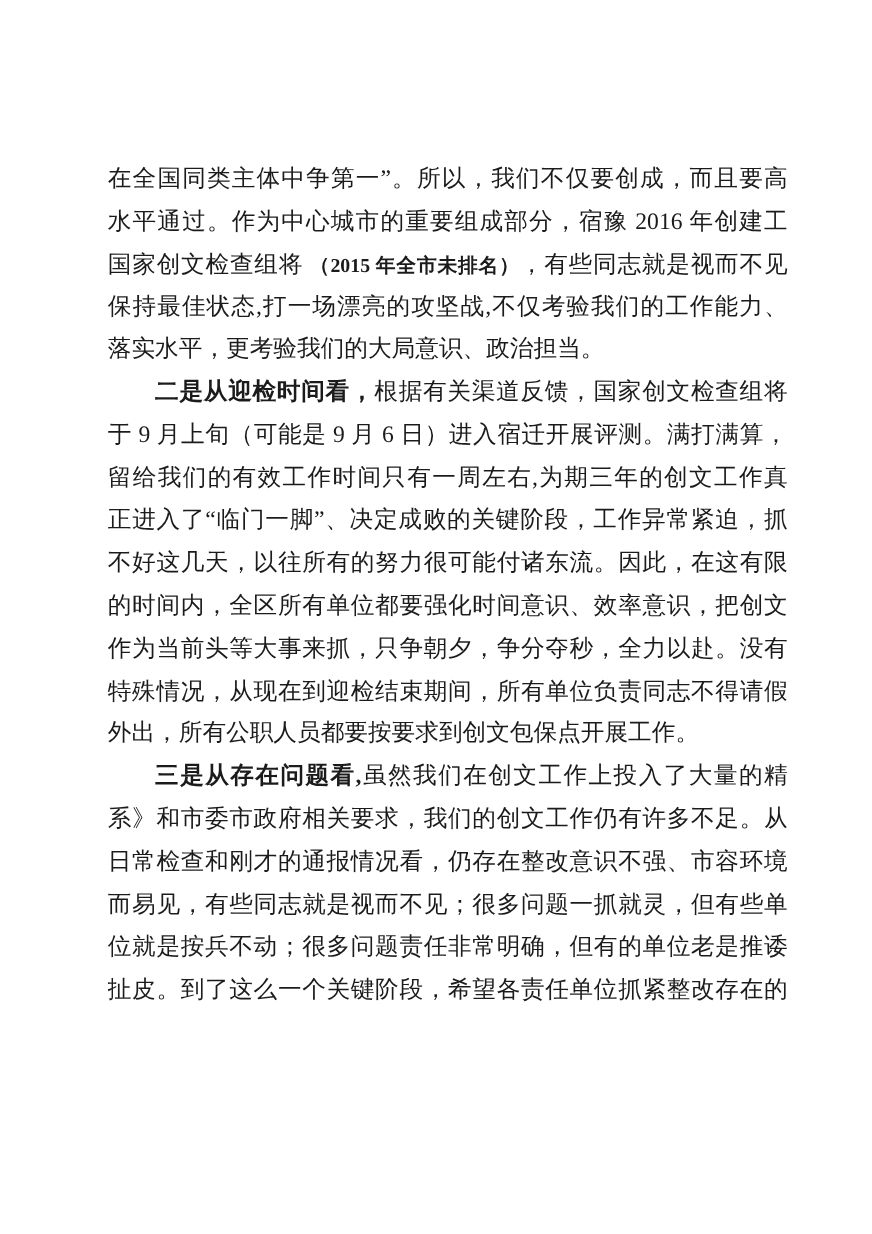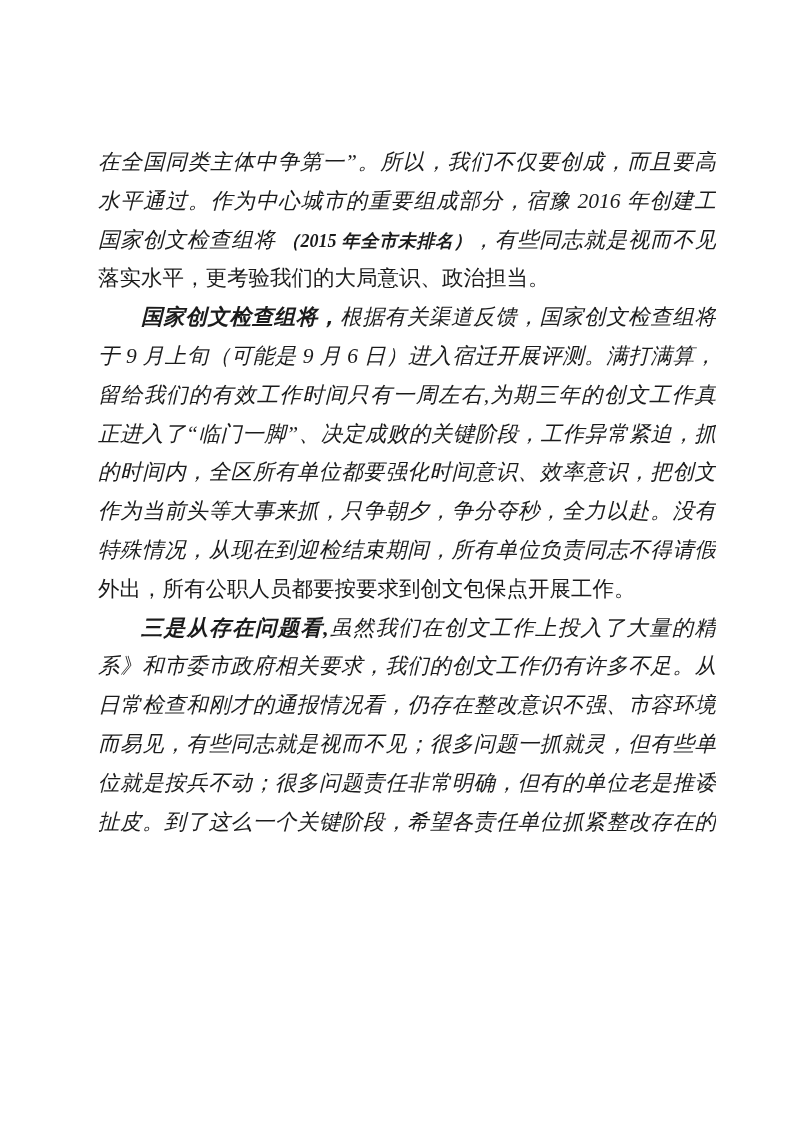--- a/index.html
+++ b/index.html
@@ -31,21 +31,20 @@
   .line {
     text-align: justify;
     text-align-last: left;
     white-space: nowrap;
     height: 38.8px;
   }
   .line.full {
     white-space: normal;
     text-align-last: justify;
     overflow: hidden;
-    font-style: italic;
   }
   .line.indent {
     text-indent: 43px;
   }
   .lead {
     font-weight: bold;
   }
   .paren {
     font-size: 18px;
     font-weight: 600;
@@ -53,27 +52,29 @@
 </style>
 </head>
 <body>
 
 <div class="page">
   <div class="doc-body">
       <div class="para">
         <div class="line full"><span>在全国同类主体中争第一”。所以，我们不仅要创成，而且要高</span></div>
         <div class="line full"><span>水平通过。作为中心城市的重要组成部分，宿豫 2016 年创建工</span></div>
         <div class="line full"><span>国家创文检查组将 </span><span class="paren">（2015 年全市未排名）</span><span>，有些同志就是视而不见</span></div>
+        <div class="line full"><span>保持最佳状态,打一场漂亮的攻坚战,不仅考验我们的工作能力、</span></div>
         <div class="line"><span>落实水平，更考验我们的大局意识、政治担当。</span></div>
       </div>
       <div class="para">
-        <div class="line full indent"><span class="lead">国家创文检查组将，</span><span>根据有关渠道反馈，国家创文检查组将</span></div>
+        <div class="line full indent"><span class="lead">二是从迎检时间看，</span><span>根据有关渠道反馈，国家创文检查组将</span></div>
         <div class="line full"><span>于 9 月上旬（可能是 9 月 6 日）进入宿迁开展评测。满打满算，</span></div>
         <div class="line full"><span>留给我们的有效工作时间只有一周左右,为期三年的创文工作真</span></div>
         <div class="line full"><span>正进入了“临门一脚”、决定成败的关键阶段，工作异常紧迫，抓</span></div>
+        <div class="line full"><span>不好这几天，以往所有的努力很可能付诸东流。因此，在这有限</span></div>
         <div class="line full"><span>的时间内，全区所有单位都要强化时间意识、效率意识，把创文</span></div>
         <div class="line full"><span>作为当前头等大事来抓，只争朝夕，争分夺秒，全力以赴。没有</span></div>
         <div class="line full"><span>特殊情况，从现在到迎检结束期间，所有单位负责同志不得请假</span></div>
         <div class="line"><span>外出，所有公职人员都要按要求到创文包保点开展工作。</span></div>
       </div>
       <div class="para">
         <div class="line full indent"><span class="lead">三是从存在问题看,</span><span>虽然我们在创文工作上投入了大量的精</span></div>
         <div class="line full"><span>系》和市委市政府相关要求，我们的创文工作仍有许多不足。从</span></div>
         <div class="line full"><span>日常检查和刚才的通报情况看，仍存在整改意识不强、市容环境</span></div>
         <div class="line full"><span>而易见，有些同志就是视而不见；很多问题一抓就灵，但有些单</span></div>

